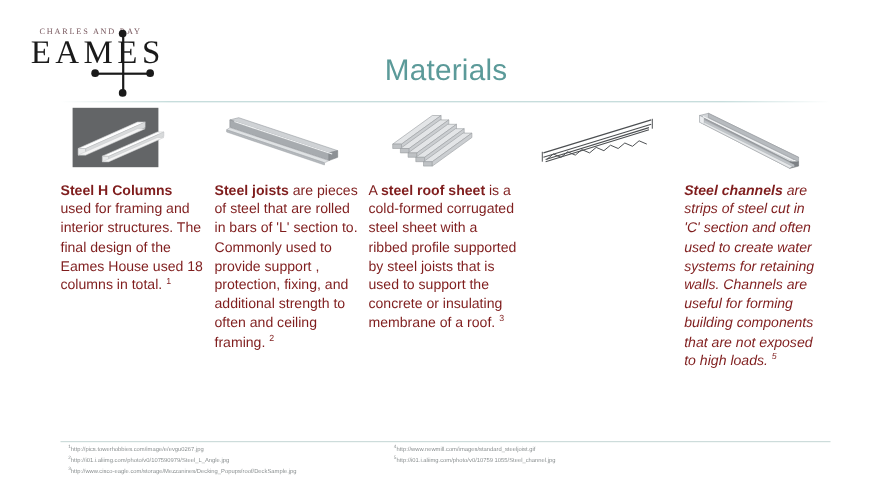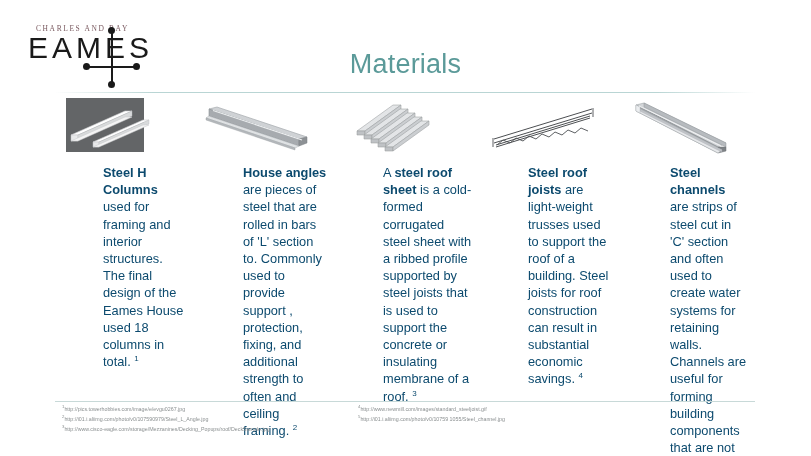--- a/index.html
+++ b/index.html
@@ -34,21 +34,21 @@
     font-family: "Liberation Serif", serif;
     font-size: 7.5px;
     letter-spacing: 1.6px;
     color: #7a5a60;
     white-space: nowrap;
   }
   #logo-eames {
     position: absolute;
     left: 2px;
     top: 11px;
-    font-family: Liberation Sans, sans-serif;
+    font-family: Liberation Serif, serif;
     font-size: 30px;
     letter-spacing: 4px;
     color: #1a1a1a;
     line-height: 30px;
     white-space: nowrap;
   }
   .cross-line {
     position: absolute;
     background: #1a1a1a;
   }
@@ -96,35 +96,34 @@
     align-items: flex-start;
   }
   .col {
     box-sizing: border-box;
     padding-right: 8px;
   }
   .col-0 { width: 140px; }
   .col-1 { width: 140px; }
   .col-2 { width: 145px; }
   .col-3 { width: 142px; }
-  .col-4 { width: 133px; }
+  .col-4 { width: 133px; font-style: italic; }
 
   .pic {
     position: relative;
     height: 58px;
     margin-bottom: 9px;
   }
   .pic svg { display: block; }
 
   .body-text {
     font-size: 12.8px;
     line-height: 17.2px;
-    color: #0c4a6e;
-    font-family: "Liberation Sans", sans-serif;
-    margin-left: 48px;
+    color: #7f1d1d;
+    font-family: "Liberation Sans", sans-serif;
   }
   .body-text b { font-weight: bold; }
   .body-text sup {
     font-size: 8px;
     vertical-align: super;
     line-height: 0;
   }
 
   
   #footer-rule {
@@ -200,21 +199,21 @@
         <svg width="118" height="58" viewBox="0 0 118 58">
           <polygon points="14,12 104,42 112,40 22,10" fill="#cfd2d5" stroke="#9ea2a6" stroke-width="0.6"></polygon>
           <polygon points="14,12 104,42 104,49 14,19" fill="#a7abaf" stroke="#8c9094" stroke-width="0.6"></polygon>
           <polygon points="104,42 112,40 112,46 104,49" fill="#8d9195" stroke="#7b7f83" stroke-width="0.5"></polygon>
           <polygon points="14,19 104,49 100,51 11,21" fill="#dfe2e4" stroke="#a8acb0" stroke-width="0.5"></polygon>
           <polygon points="11,21 100,51 100,53 11,23" fill="#b5b9bd" stroke="#989ca0" stroke-width="0.4"></polygon>
           <line x1="18" y1="13.5" x2="107" y2="43" stroke="#eef0f1" stroke-width="1.1"></line>
         </svg>
       </div>
       <div class="body-text">
-        <span></span><b>House angles</b><span> are pieces of steel that are rolled  in bars of 'L' section to. Commonly used to provide support , protection, fixing, and additional strength to often and ceiling framing. </span><sup>2</sup>
+        <span></span><b>Steel joists</b><span> are pieces of steel that are rolled  in bars of 'L' section to. Commonly used to provide support , protection, fixing, and additional strength to often and ceiling framing. </span><sup>2</sup>
       </div>
     </div>
 
     <div class="col col-2">
       <div class="pic">
         <svg width="120" height="58" viewBox="0 0 120 58">
           <g stroke="#9a9da0" stroke-width="0.55">
             <polygon points="22,34 58,8 66,8 30,34" fill="#e3e5e7"></polygon>
             <polygon points="22,34 30,34 30,38 22,38" fill="#bfc2c5"></polygon>
             <polygon points="30,38 66,12 66,8 30,34" fill="#cbced1"></polygon>
@@ -249,23 +248,20 @@
           </g>
           <g stroke="#4c4f52" stroke-width="0.9" fill="none">
             <polyline points="17,48 23,43 30,46 36,41 43,44 49,39 56,42 62,37 69,40 75,35 82,38 88,33 95,36 101,31 108,34"></polyline>
           </g>
           <g stroke="#4c4f52" stroke-width="0.9" fill="none">
             <line x1="13" y1="41" x2="13" y2="50"></line>
             <line x1="113" y1="11" x2="113" y2="20"></line>
           </g>
         </svg>
       </div>
-      <div class="body-text">
-        <span></span><b>Steel roof joists</b><span> are light-weight trusses used to support the roof of a building. Steel joists for roof construction can result in substantial economic savings. </span><sup>4</sup>
-      </div>
     </div>
 
     <div class="col col-4">
       <div class="pic">
         <svg width="124" height="58" viewBox="0 0 124 58">
           <polygon points="14,8 96,50 104,46 22,6" fill="#d3d6d9" stroke="#a0a4a8" stroke-width="0.6"></polygon>
           <polygon points="22,6 104,46 104,50 22,10" fill="#b7bbbf" stroke="#93979b" stroke-width="0.5"></polygon>
           <polygon points="14,8 96,50 96,56 14,14" fill="#9fa3a7" stroke="#85898d" stroke-width="0.6"></polygon>
           <polygon points="96,50 104,50 104,54 96,56" fill="#7e8286" stroke="#6c7074" stroke-width="0.5"></polygon>
           <polygon points="14,14 96,56 100,53 18,12" fill="#e6e8ea" stroke="#aeb2b6" stroke-width="0.5"></polygon>

